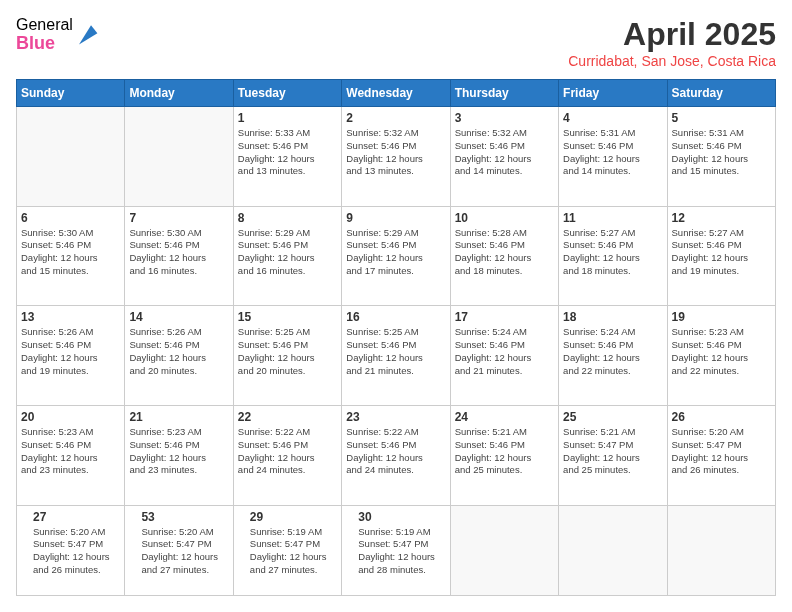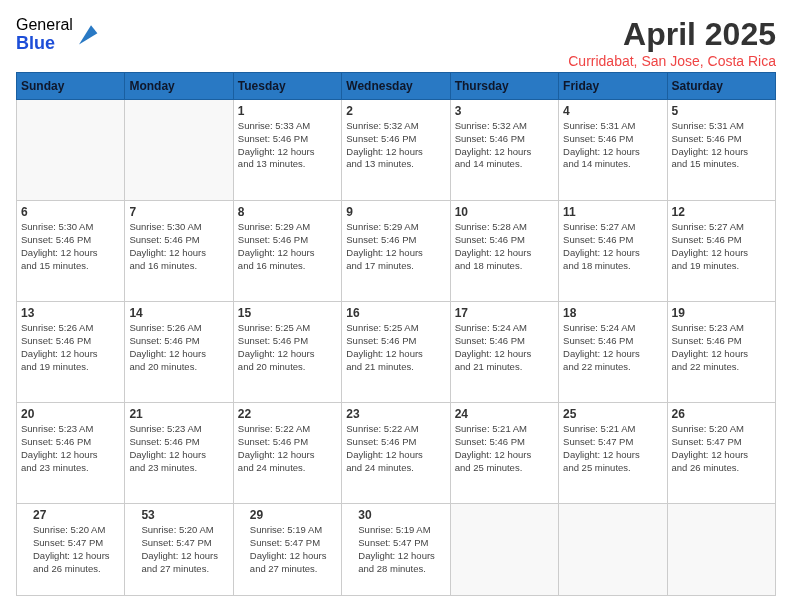--- a/index.html
+++ b/index.html
@@ -14,35 +14,35 @@
       width: 792px;
       height: 612px;
       padding: 16px;
       display: flex;
       flex-direction: column;
     }
     .header {
       display: flex;
       justify-content: space-between;
       align-items: flex-start;
-      margin-bottom: 3px;
+      margin-bottom: 10px;
     }
     .logo {
       display: flex;
       align-items: center;
     }
     .logo-text {
       display: flex;
       flex-direction: column;
       line-height: 1.1;
     }
     .logo-blue {
       font-size: 18px;
       font-weight: bold;
-      color: #1d4ed8;
+      color: #ec4899;
     }
     .logo-icon {
       width: 24px;
       height: 24px;
       margin-left: 2px;
       margin-top: -2px;
     }
     .title-block {
       text-align: right;
     }
@@ -57,21 +57,21 @@
     }
     .calendar {
       flex: 1;
       border: 1px solid #ccc;
       border-collapse: collapse;
       width: 100%;
       table-layout: fixed;
     }
     .calendar th {
       background: #2979c4;
-      color: #0f172a;
+      color: #ffffff;
       font-size: 12px;
       font-weight: bold;
       padding: 6px 4px;
       text-align: left;
       border: 1px solid #1a5fa0;
     }
     .calendar td {
       border: 1px solid #ccc;
       vertical-align: top;
       padding: 4px 4px 2px 4px;

